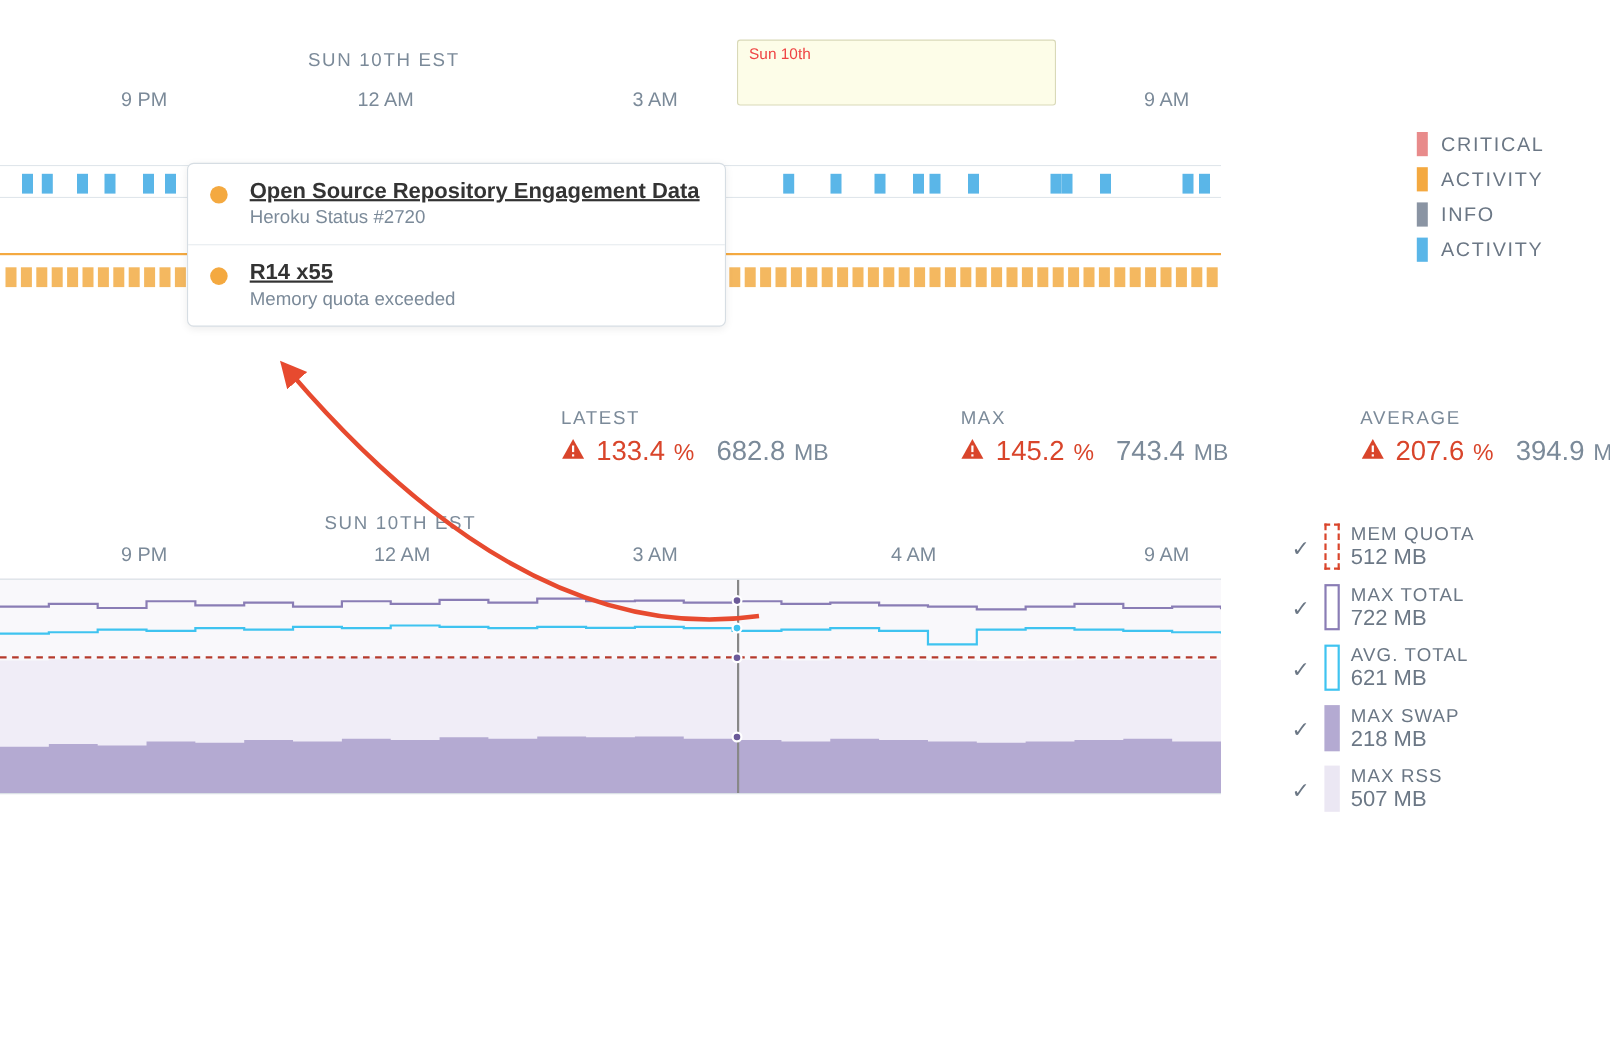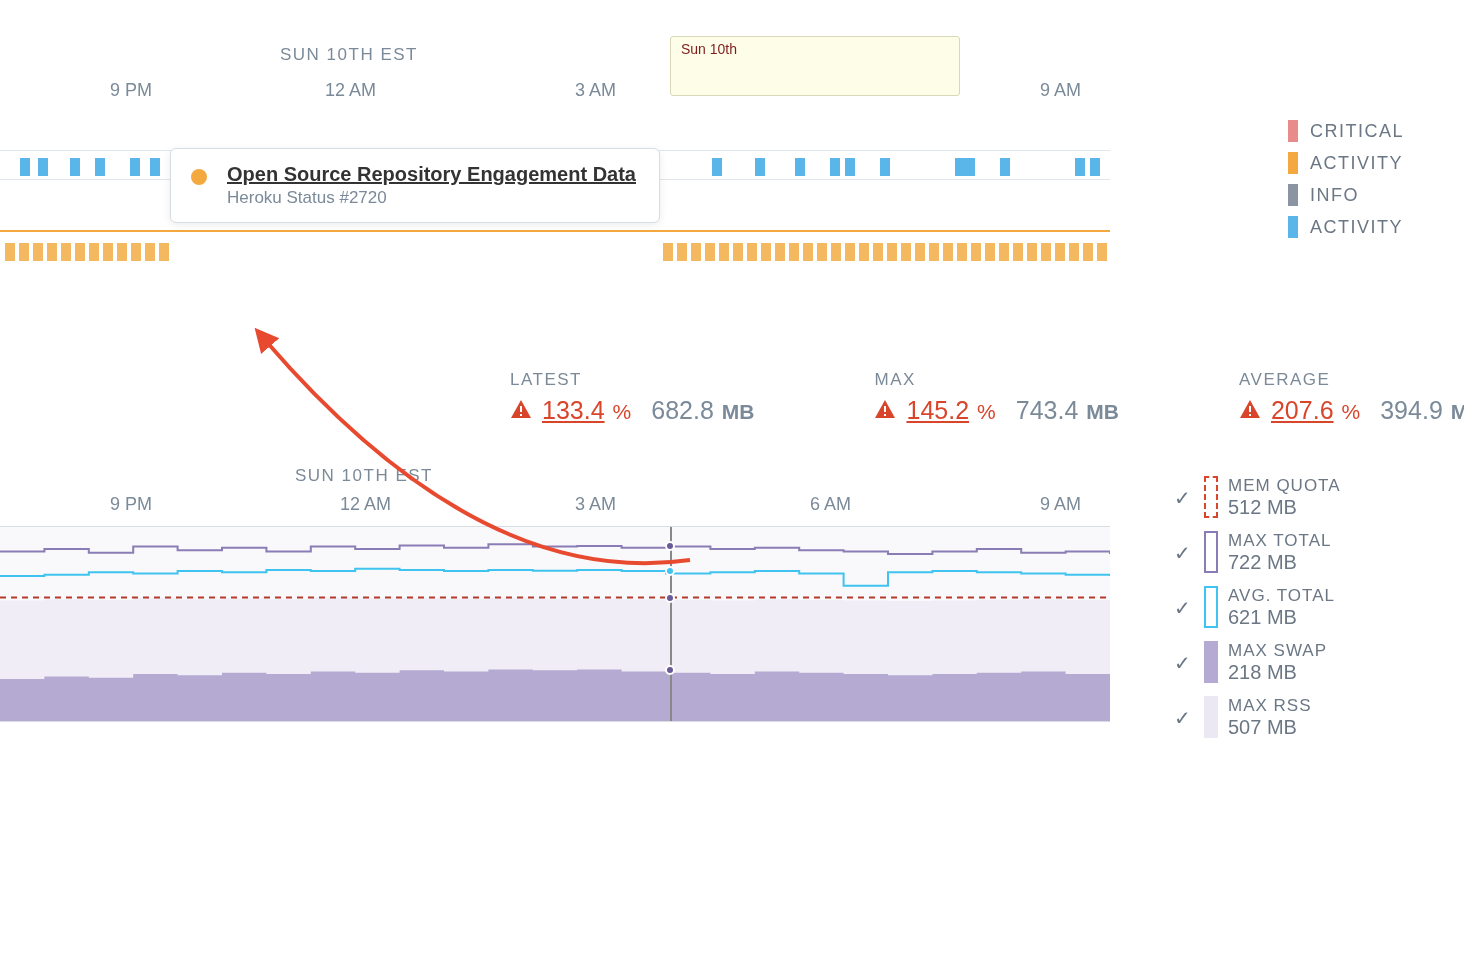--- a/index.html
+++ b/index.html
@@ -7,21 +7,21 @@
   .wrap { position: relative; padding: 20px 0 40px 0; }
 
   
   .top-section { position: relative; height: 330px; }
   .timeline-area { position: absolute; left: 0; top: 60px; width: 1110px; }
   .date-header { position: absolute; top: 25px; left: 280px; font-size: 17px; letter-spacing: 1.5px; color: #7b8a99; font-weight: 400; }
   .time-labels { position: relative; height: 30px; }
   .time-label { position: absolute; top: 0; font-size: 18px; color: #7b8a99; }
   
   .time-tooltip { position: absolute; top: 16px; left: 670px; width: 290px; height: 60px; background: #fdfde8; border: 1px solid #d9d9b8; border-radius: 3px; padding: 4px 10px; }
-  .time-tooltip .sub { font-size: 14px; color: #7f1d1d; }
+  .time-tooltip .sub { font-size: 14px; color: #ef4444; }
   .time-tooltip .main { font-size: 22px; font-weight: 700; color: #333; }
   .time-tooltip .tz { font-weight: 500; font-size: 19px; margin-left: 4px; }
 
   .event-strip { position: absolute; left: 0; top: 130px; width: 1110px; height: 30px; border-top: 1px solid #e0e6eb; border-bottom: 1px solid #e0e6eb; }
   .activity-tick { position: absolute; top: 7px; width: 10px; height: 18px; background: #5ab6e8; }
 
   .warning-strip { position: absolute; left: 0; top: 210px; width: 1110px; height: 30px; }
   .warning-line { position: absolute; left: 0; top: 0; width: 1110px; height: 2px; background: #f4a940; }
   .warning-tick { position: absolute; top: 13px; width: 10px; height: 18px; background: #f4b860; }
 
@@ -41,24 +41,24 @@
 
   
   .arrow-svg { position: absolute; left: 200px; top: 250px; z-index: 20; pointer-events: none; }
 
   
   .stats-row { display: flex; align-items: flex-start; margin-top: 20px; padding-left: 510px; gap: 60px; }
   .stat-block { }
   .stat-head { font-size: 17px; letter-spacing: 1.5px; color: #7b8a99; margin-bottom: 6px; font-weight: 400; }
   .stat-line { display: flex; align-items: baseline; gap: 8px; }
   .warn-icon-svg { display:inline-block; vertical-align:middle; margin-right:2px; margin-bottom:-2px;}
-  .stat-pct { font-size: 25px; color: #d9452b; text-decoration: underline; }
+  .stat-pct { font-size: 25px; color: #d9452b; }
   .stat-unit { font-size: 21px; color: #d9452b; }
   .stat-mb { font-size: 25px; color: #7b8a99; margin-left: 12px; }
-  .stat-mb-unit { font-size: 21px; color: #7b8a99; font-weight: bold; }
+  .stat-mb-unit { font-size: 21px; color: #7b8a99; }
   .divider { width: 1px; height: 56px; background: #d6dde3; }
 
   
   .lower-section { position: relative; margin-top: 40px; height: 380px; }
   .chart-area { position: absolute; left: 0; top: 0; width: 1110px; height: 300px; }
   .lower-date-header { position: absolute; top: 0; left: 295px; font-size: 17px; letter-spacing: 1.5px; color: #7b8a99; }
   .lower-time-labels { position: absolute; top: 28px; left: 0; width: 1110px; height: 24px; }
   .lower-time-label { position: absolute; font-size: 18px; color: #7b8a99; }
   .chart-box { position: absolute; left: 0; top: 60px; width: 1110px; height: 196px; border-top: 1px solid #d6dde3; border-bottom: 1px solid #d6dde3; background: #f9f8fb; overflow: hidden; }
 
@@ -171,20 +171,25 @@
           <div class="warning-tick" style="left: 1097px;"></div>
         </div>
     </div>
 
     <div class="popup" id="popup-box">
         <div class="popup-row">
           <div class="popup-dot"></div>
     <div class="popup-title">Open Source Repository Engagement Data</div>
     <div class="popup-sub">Heroku Status #2720</div>
         </div>
+        <div class="popup-row">
+          <div class="popup-dot"></div>
+    <div class="popup-title">R14 x55</div>
+    <div class="popup-sub">Memory quota exceeded</div>
+        </div>
       </div>
 
     <div class="status-legend" id="status-legend">
         <div class="status-item">
           <div class="status-swatch" style="background:#e88b8b"></div>
     <div class="status-label">CRITICAL</div>
         </div>
         <div class="status-item">
           <div class="status-swatch" style="background:#f4a940"></div>
     <div class="status-label">ACTIVITY</div>
@@ -256,21 +261,21 @@
       </div>
     </div>
 
   <div class="lower-section">
     <div class="chart-area">
       <div class="lower-date-header">SUN 10TH EST</div>
       <div class="lower-time-labels" id="lower-time-labels">
           <div class="lower-time-label" style="left: 110px;">9 PM</div>
           <div class="lower-time-label" style="left: 340px;">12 AM</div>
           <div class="lower-time-label" style="left: 575px;">3 AM</div>
-          <div class="lower-time-label" style="left: 810px;">6 AM</div>
+          <div class="lower-time-label" style="left: 810px;">4 AM</div>
           <div class="lower-time-label" style="left: 1040px;">9 AM</div>
         </div>
       <div class="chart-box" id="chart-box">
         <svg id="chart-svg" width="1110" height="196">
             <path d="M 0 73.5 H 44.4 V 72.275 H 88.8 V 73.01 H 133.2 V 71.05000000000001 H 177.6 V 72.275 H 222 V 71.53999999999999 H 266.4 V 72.275 H 310.8 V 70.56 H 355.2 V 71.53999999999999 H 399.59999999999997 V 71.05000000000001 H 444 V 71.785 H 488.4 V 71.05000000000001 H 532.8 V 71.785 H 577.1999999999999 V 71.785 H 621.6 V 72.275 H 666 V 72.765 H 710.4 V 73.5 H 754.8 V 72.275 H 799.1999999999999 V 73.01 H 843.6 V 73.5 H 888 V 73.99 H 932.4 V 73.5 H 976.8 V 72.765 H 1021.1999999999999 V 72.275 H 1065.6 V 73.01 H 1110 V 73.5 H 1110 V 196 H 0 Z" fill="#f0edf7"></path>
             <path d="M 0 151.9 H 44.4 V 149.45 H 88.8 V 150.675 H 133.2 V 147 H 177.6 V 148.225 H 222 V 145.775 H 266.4 V 147 H 310.8 V 144.55 H 355.2 V 145.775 H 399.59999999999997 V 143.325 H 444 V 144.55 H 488.4 V 142.59 H 532.8 V 143.325 H 577.1999999999999 V 142.59 H 621.6 V 144.55 H 666 V 145.775 H 710.4 V 147 H 754.8 V 144.55 H 799.1999999999999 V 145.775 H 843.6 V 147 H 888 V 148.225 H 932.4 V 147 H 976.8 V 145.775 H 1021.1999999999999 V 144.55 H 1065.6 V 147 H 1110 V 148.225 H 1110 V 196 H 0 Z" fill="#b4aad2"></path>
             <line x1="0" x2="1110" y1="70.56" y2="70.56" stroke="#b53a2c" stroke-width="2" stroke-dasharray="6 5"></line>
             <path d="M 0 49 H 44.4 V 47.775000000000006 H 88.8 V 45.32499999999999 H 133.2 V 46.55000000000001 H 177.6 V 44.099999999999994 H 222 V 45.32499999999999 H 266.4 V 42.875 H 310.8 V 44.099999999999994 H 355.2 V 41.650000000000006 H 399.59999999999997 V 42.875 H 444 V 44.099999999999994 H 488.4 V 42.875 H 532.8 V 43.85499999999999 H 577.1999999999999 V 42.875 H 621.6 V 44.099999999999994 H 666 V 46.55000000000001 H 710.4 V 45.32499999999999 H 754.8 V 44.099999999999994 H 799.1999999999999 V 46.55000000000001 H 843.6 V 58.80000000000001 H 888 V 45.32499999999999 H 932.4 V 44.099999999999994 H 976.8 V 45.32499999999999 H 1021.1999999999999 V 46.55000000000001 H 1065.6 V 47.775000000000006 H 1110 V 49 H 1110" fill="none" stroke="#3fc3f0" stroke-width="2"></path>
             <path d="M 0 24.5 H 44.4 V 22.05000000000001 H 88.8 V 25.724999999999994 H 133.2 V 19.599999999999994 H 177.6 V 23.275000000000006 H 222 V 20.82499999999999 H 266.4 V 24.5 H 310.8 V 19.599999999999994 H 355.2 V 22.05000000000001 H 399.59999999999997 V 18.375 H 444 V 20.82499999999999 H 488.4 V 17.150000000000006 H 532.8 V 19.599999999999994 H 577.1999999999999 V 19.110000000000014 H 621.6 V 20.82499999999999 H 666 V 19.599999999999994 H 710.4 V 22.05000000000001 H 754.8 V 20.82499999999999 H 799.1999999999999 V 23.275000000000006 H 843.6 V 24.5 H 888 V 26.94999999999999 H 932.4 V 24.5 H 976.8 V 22.05000000000001 H 1021.1999999999999 V 25.724999999999994 H 1065.6 V 24.5 H 1110 V 26.94999999999999 H 1110" fill="none" stroke="#8a7db5" stroke-width="2"></path>
           </svg>

